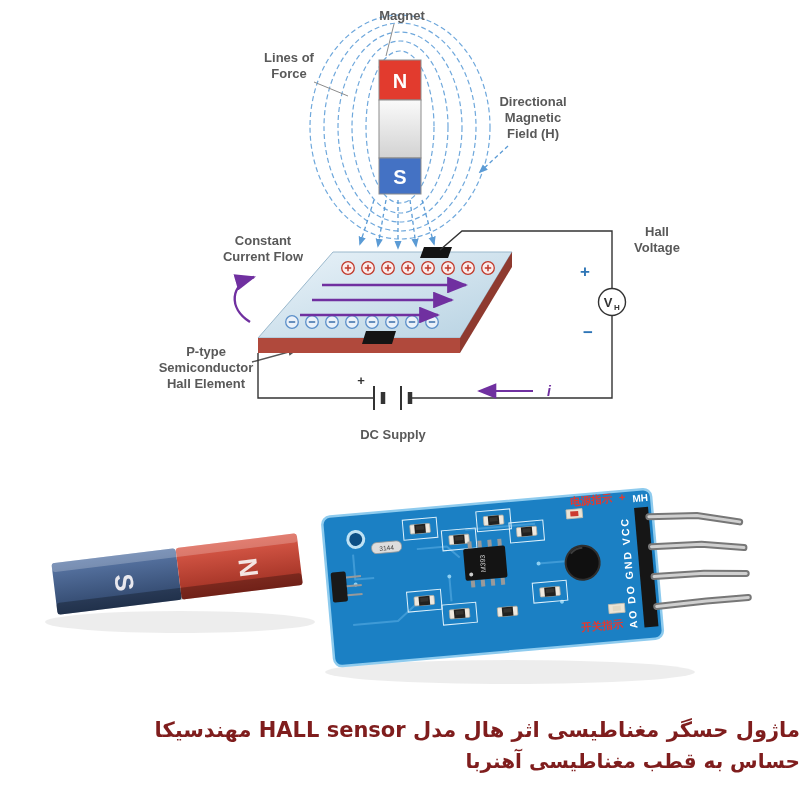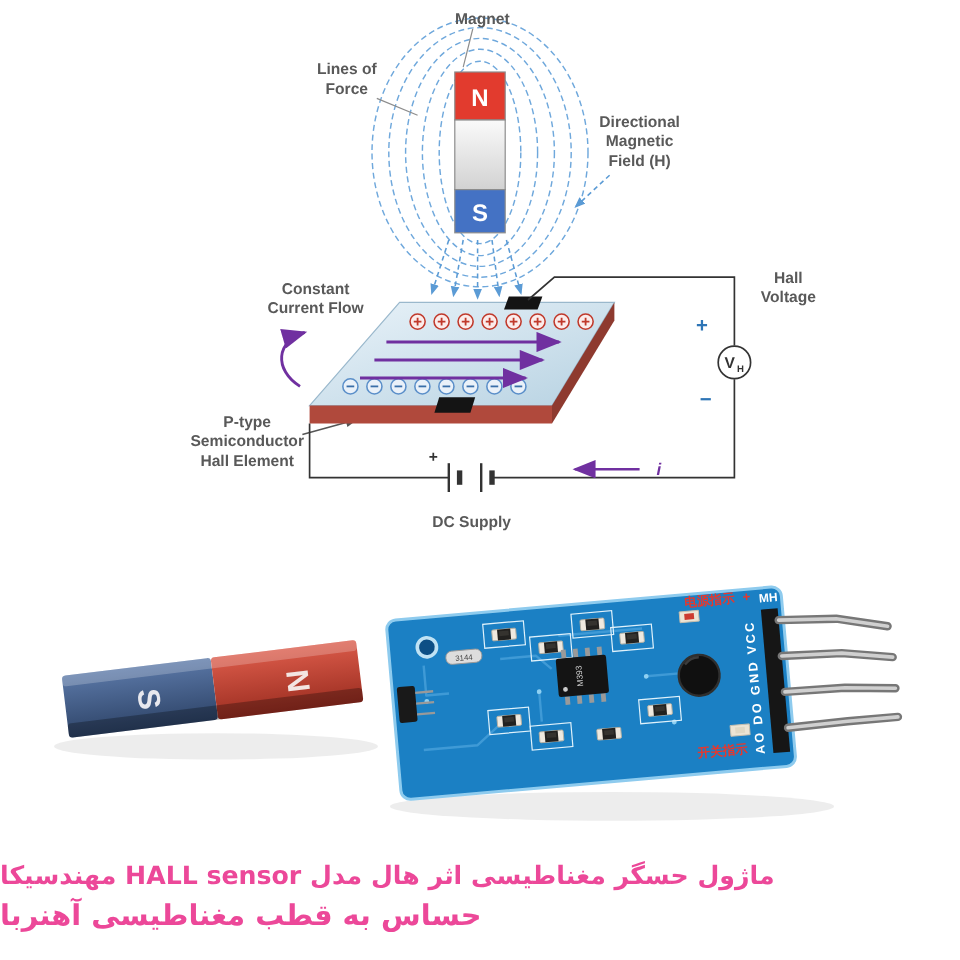--- a/index.html
+++ b/index.html
@@ -1,22 +1,22 @@
 <!DOCTYPE html>
 <html><head>
 <meta charset="utf-8">
 <style>
   html,body{margin:0;padding:0;background:#fff;}
   body{width:800px;height:800px;position:relative;font-family:"Liberation Sans",sans-serif;overflow:hidden;}
   #diagram-svg{position:absolute;top:0;left:0;}
   #photos-svg{position:absolute;top:472px;left:0;}
-  .caption{position:absolute;top:714px;left:0;width:800px;text-align:left;color:#ec4899;
+  .caption{position:absolute;top:714px;left:0;width:800px;text-align:right;color:#7f1d1d;
            font-family:"DejaVu Sans",sans-serif;font-weight:700;}
   .caption .l1{font-size:21px;line-height:1.55;}
-  .caption .l2{font-size:24px;line-height:1.4;}
+  .caption .l2{font-size:20px;line-height:1.4;}
   .lbl{font:600 13px "Liberation Sans",sans-serif;fill:#595959;}
   .mag-letter{font:700 20px "Liberation Sans",sans-serif;fill:#fff;}
 </style>
 </head>
 <body>
 
 <svg id="diagram-svg" width="800" height="460" viewBox="0 0 800 460">
   <defs>
     <marker id="mArrB" viewBox="0 0 10 8" refX="8" refY="4" markerWidth="7" markerHeight="6" orient="auto">
       <path d="M0,0 L10,4 L0,8 z" fill="#5b9bd5"></path>

